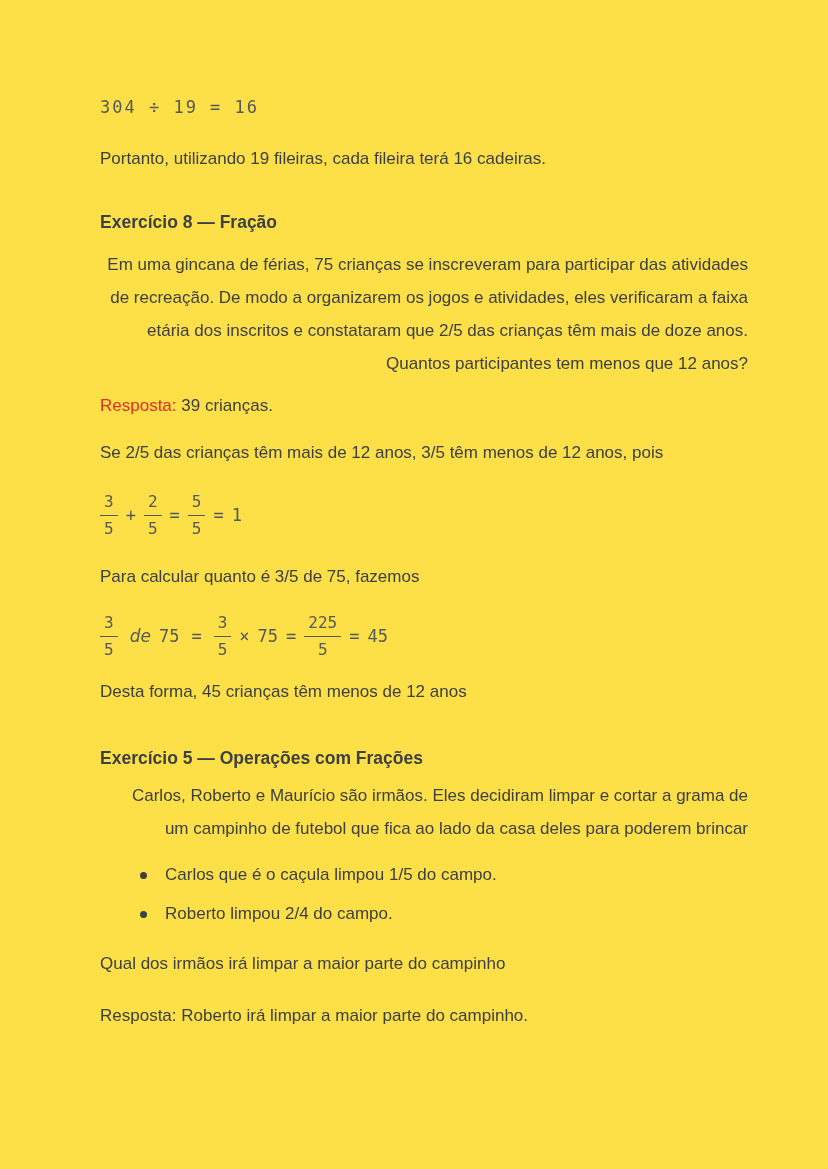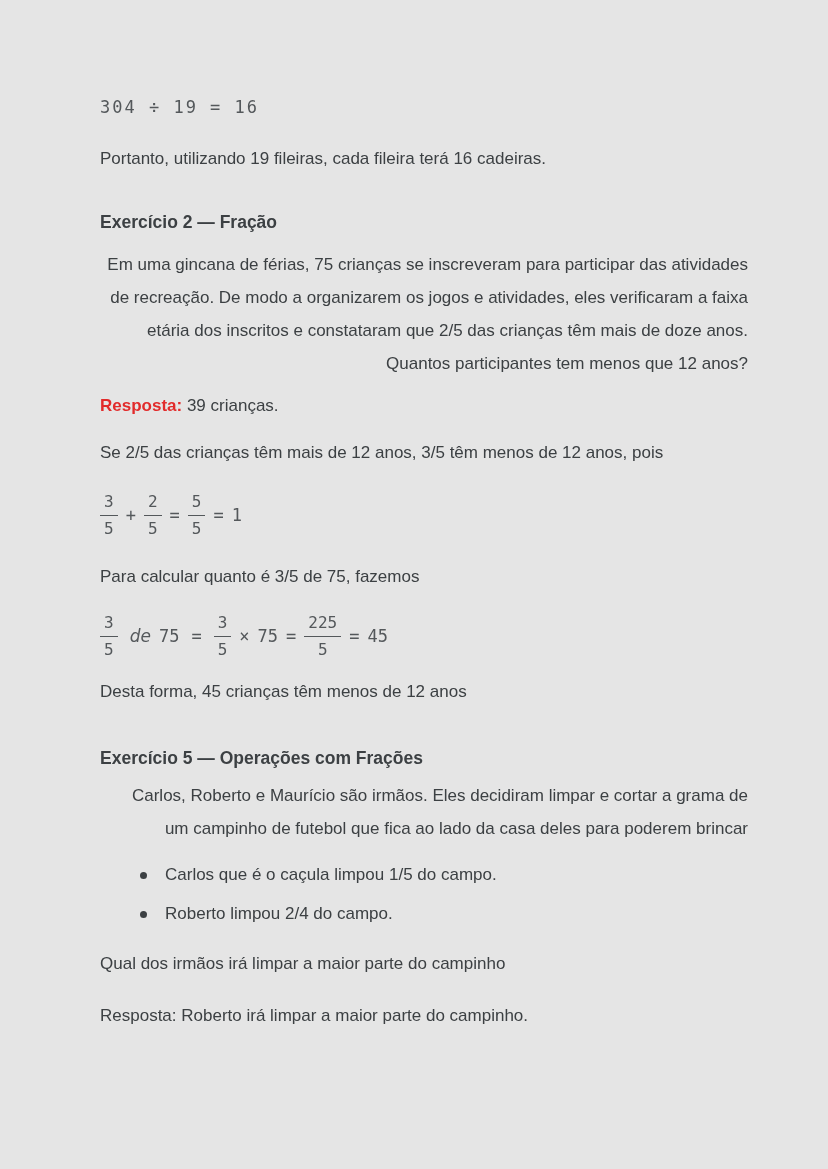--- a/index.html
+++ b/index.html
@@ -2,21 +2,21 @@
 <html><head>
 <meta charset="utf-8">
 <style>
   html, body { margin: 0; padding: 0; background: #ffffff; }
   .page {
     position: relative;
     width: 828px;
     height: 1169px;
     box-sizing: border-box;
     padding: 96px 80px 0 100px;
-    background: #e5e5e5;
+    background: #fde047;
     font-family: "Liberation Sans", sans-serif;
     font-size: 17px;
     color: #3c4043;
     overflow: hidden;
   }
   .mono {
     font-family: "DejaVu Sans Mono", monospace;
     color: #54585b;
   }
   .division-line {
@@ -33,21 +33,21 @@
     font-size: 17.5px;
     font-weight: bold;
     line-height: 22px;
     color: #3c4043;
   }
   h2.heading-ex5 { margin-top: 44px; }
   .para { margin-top: 15px; line-height: 33px; text-align: right; }
   .para .line { display: block; }
   .para5 { margin-top: 10px; }
   .answer-line { margin-top: 15px; }
-  .answer-label { color: #e22b2b; font-weight: bold; }
+  .answer-label { color: #e22b2b; font-weight: normal; }
   .se-line { margin-top: 25px; }
   .equation {
     margin-top: 20px;
     display: flex;
     align-items: center;
     height: 62px;
     font-family: "DejaVu Sans Mono", monospace;
     font-size: 17px;
     color: #54585b;
   }
@@ -96,21 +96,21 @@
 </style>
 </head>
 <body>
 
 <div class="page">
 
   <div class="division-line mono">304 ÷ 19 = 16</div>
 
   <p class="single-line portanto">Portanto, utilizando 19 fileiras, cada fileira terá 16 cadeiras.</p>
 
-  <h2 class="heading">Exercício 2 — Fração</h2>
+  <h2 class="heading">Exercício 8 — Fração</h2>
 
   <div class="para">
     <span class="line">Em uma gincana de férias, 75 crianças se inscreveram para participar das atividades</span>
     <span class="line">de recreação. De modo a organizarem os jogos e atividades, eles verificaram a faixa</span>
     <span class="line">etária dos inscritos e constataram que 2/5 das crianças têm mais de doze anos.</span>
     <span class="line">Quantos participantes tem menos que 12 anos?</span>
   </div>
 
   <p class="single-line answer-line"><span class="answer-label">Resposta:</span><span> 39 crianças.</span></p>
 

